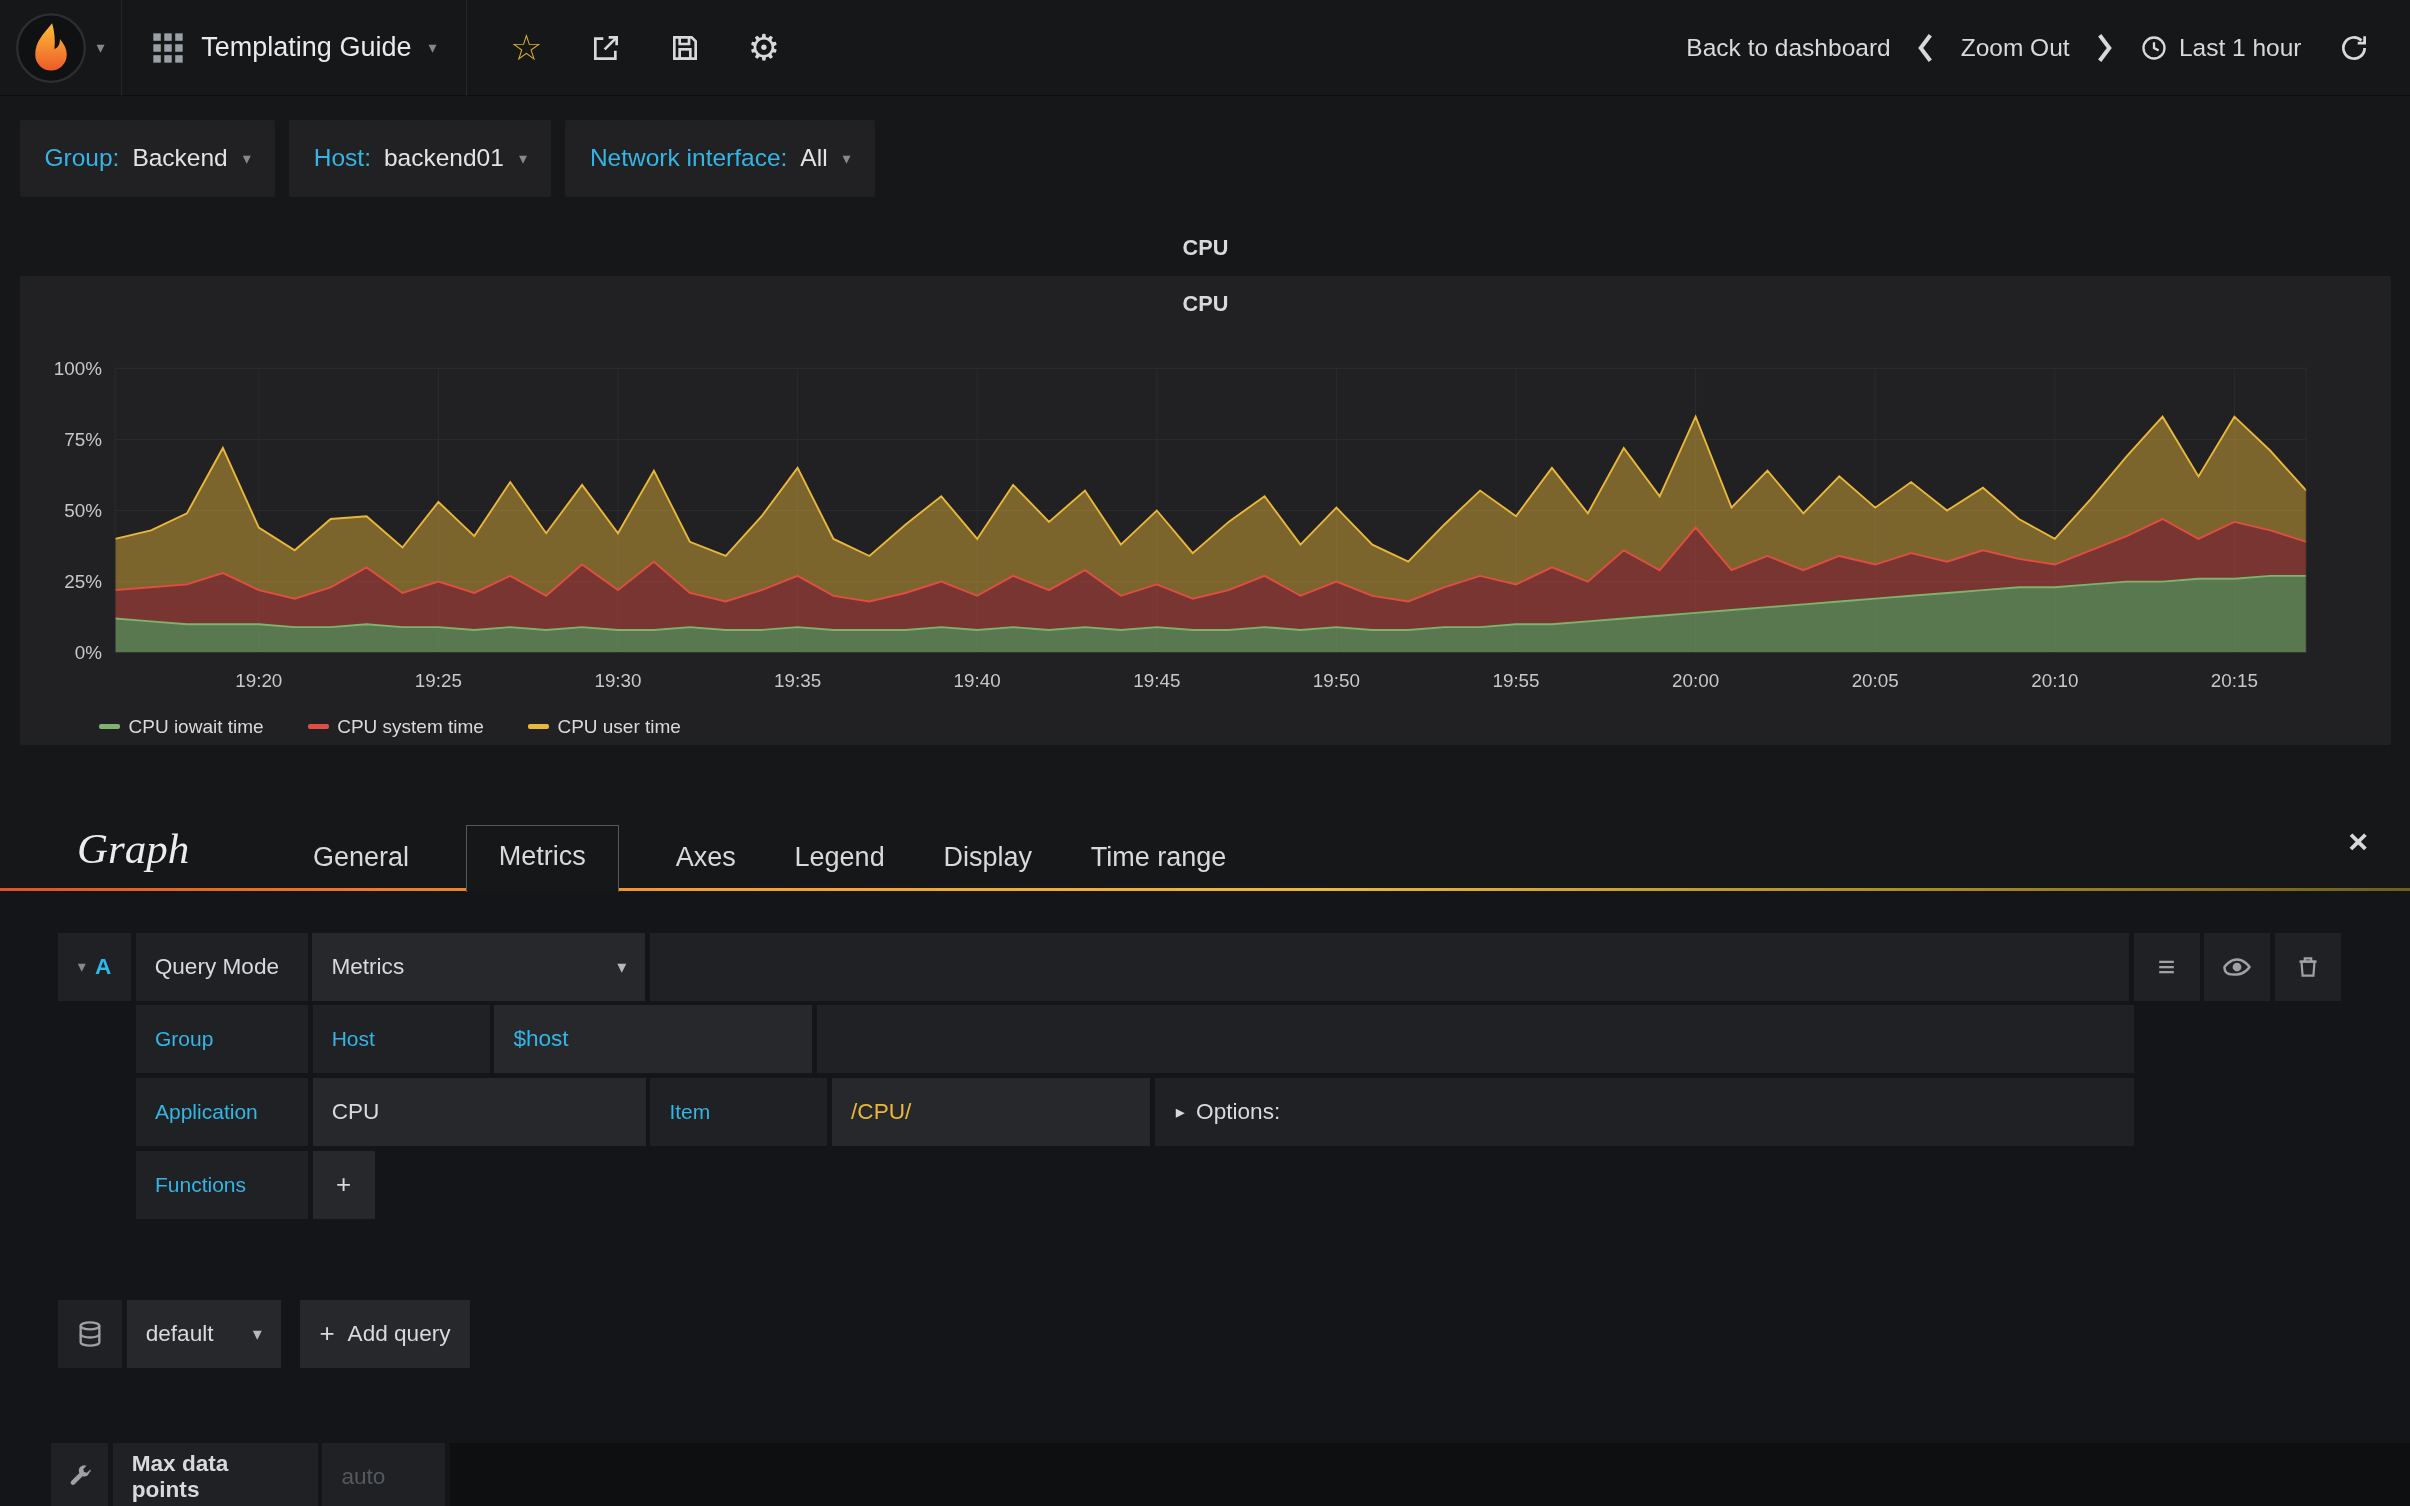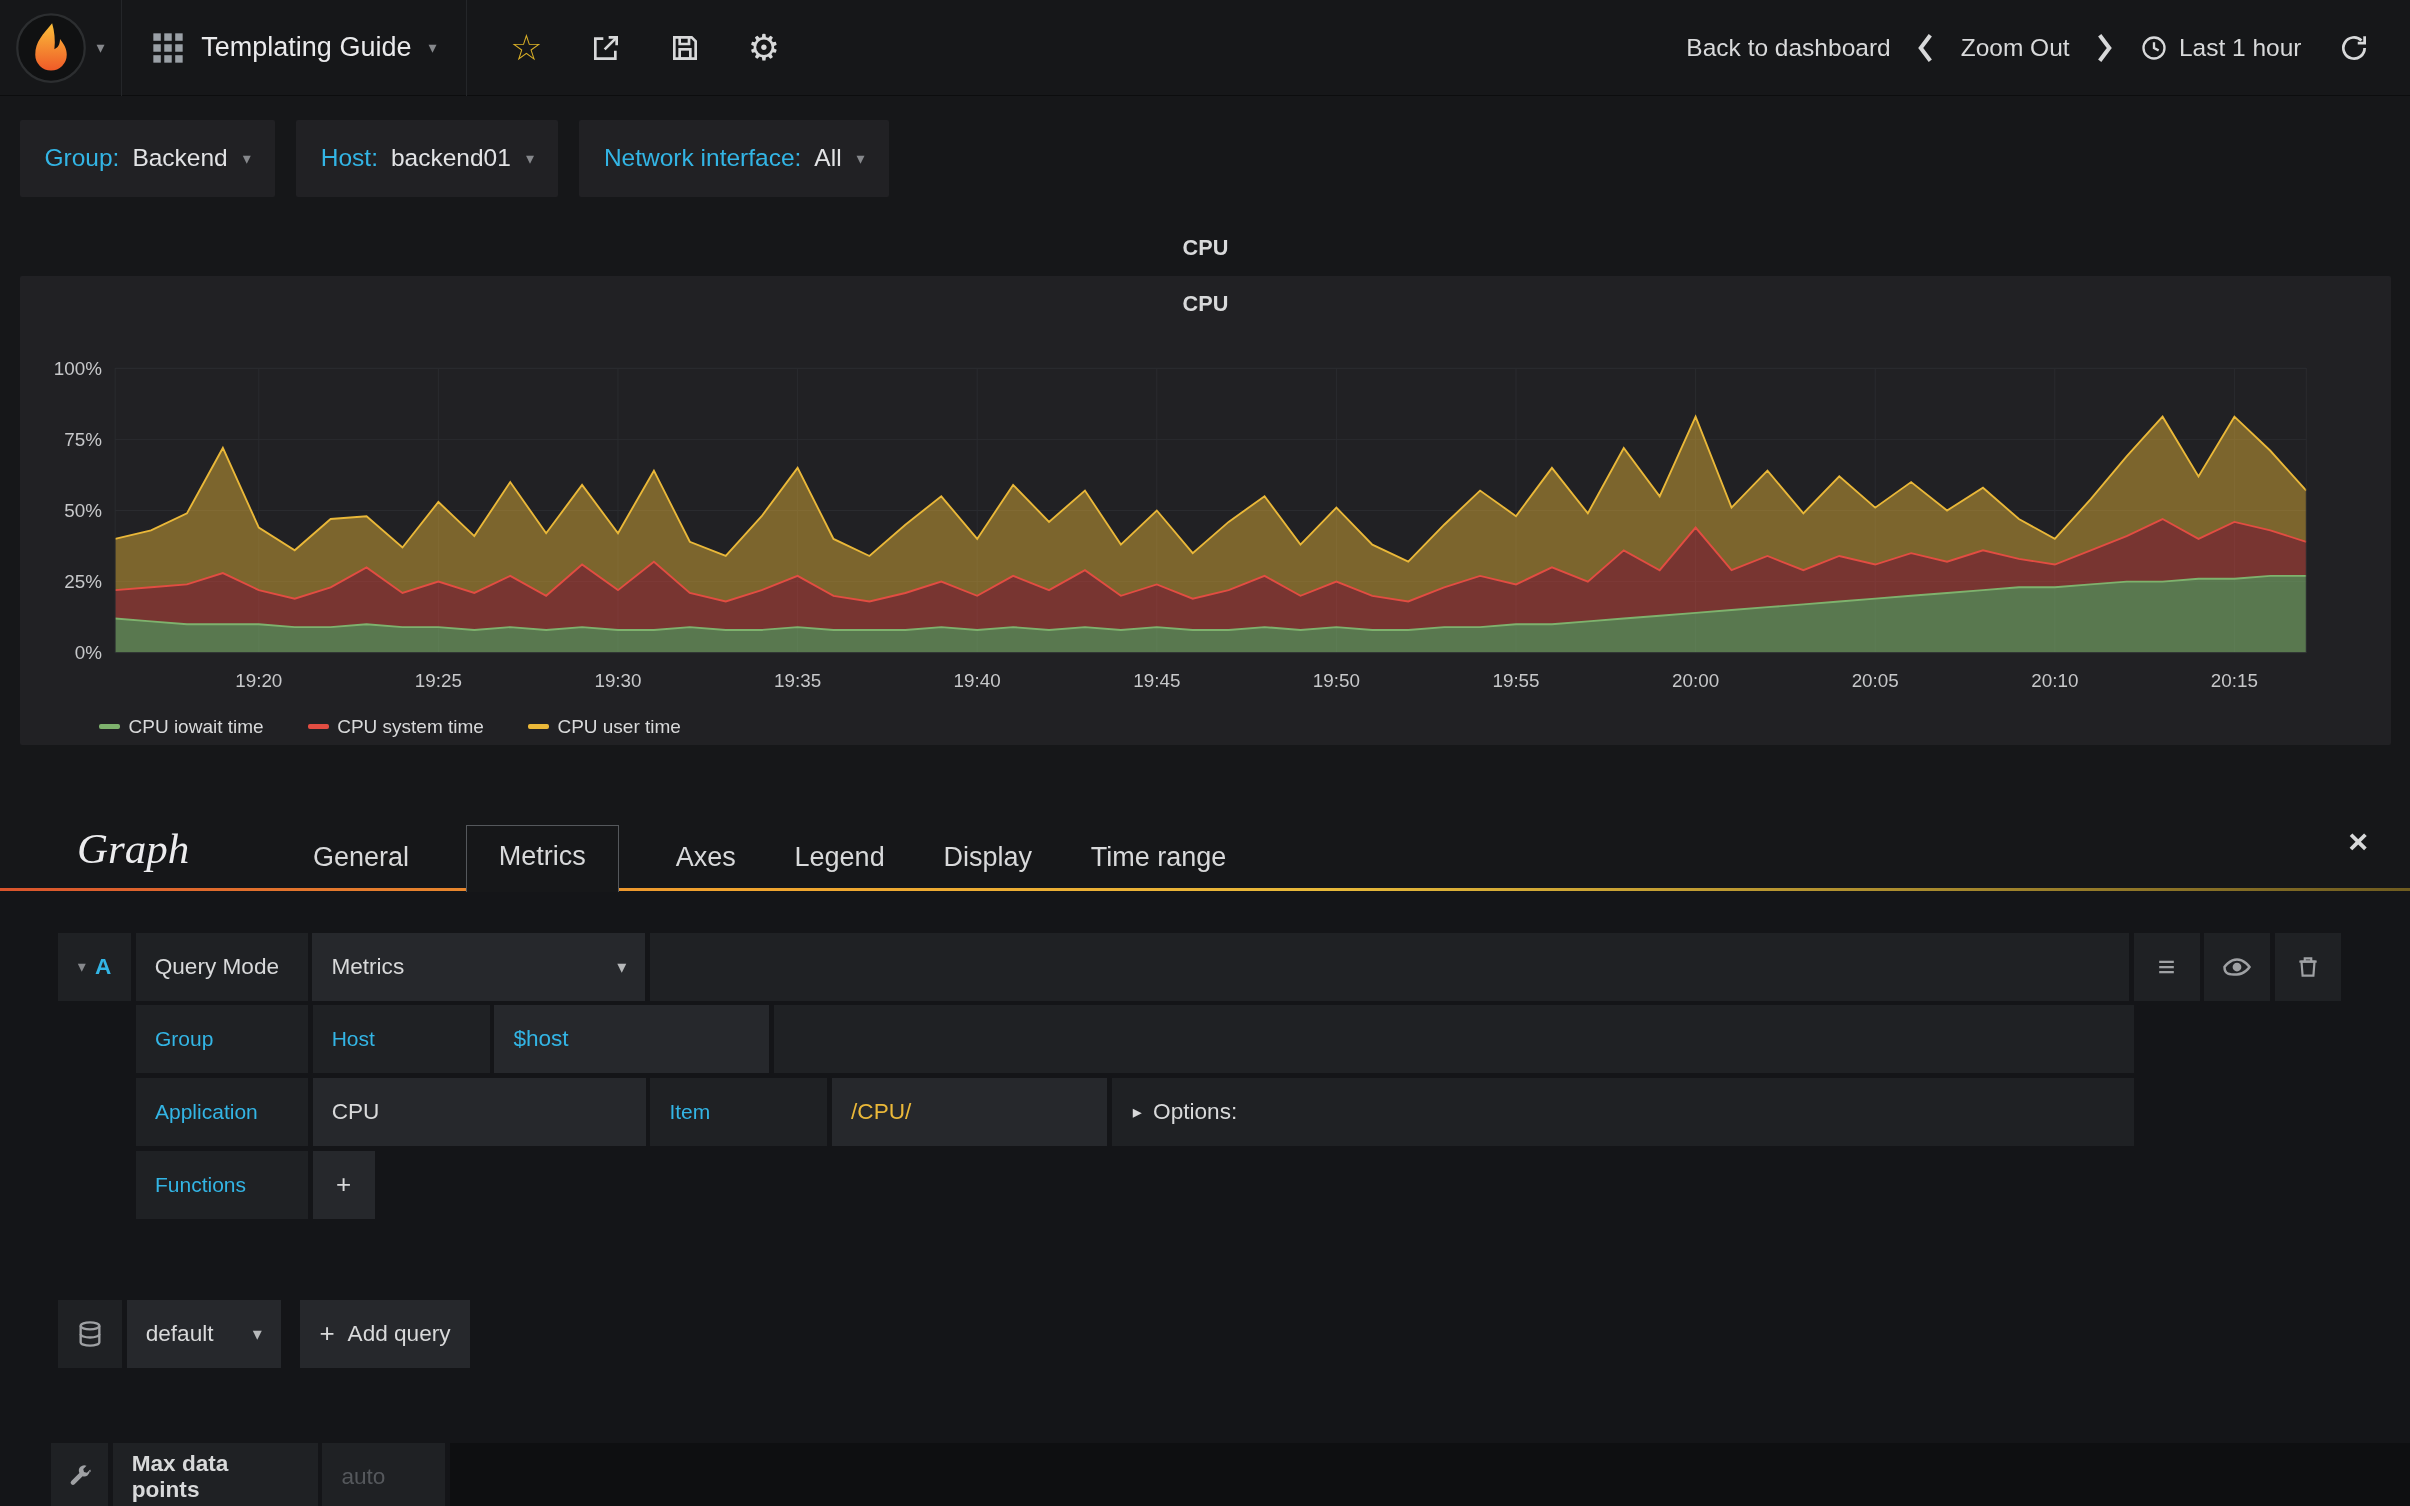--- a/index.html
+++ b/index.html
@@ -15,21 +15,21 @@
   .caret{color:#86888c;font-size:16px}
   .nav-icons{display:flex;align-items:center;gap:47px;padding:0 43px;height:100%}
   .nav-icons .ibtn{cursor:pointer;display:flex;align-items:center}
   .star-glyph{font-size:36px;color:#d9af27;line-height:1}
   .gear-glyph{font-size:36px;color:#d8d9da;line-height:1}
   .spacer{flex:1}
   .nav-right{display:flex;align-items:center;gap:24.5px;font-size:24.5px;color:#d8d9da}
   .nav-right .txtbtn{cursor:pointer}
   .clock-group{display:flex;align-items:center;gap:11.3px;cursor:pointer}
   
-  .var-row{display:flex;gap:21px;margin:23.5px 0 0 20px;height:77px}
+  .var-row{display:flex;gap:14px;margin:23.5px 0 0 20px;height:77px}
   .var-box{display:flex;align-items:center;background:#212124;border-radius:1.9px;
     padding:0 24.5px;font-size:24.5px;cursor:pointer}
   .var-label{color:#33b5e5;margin-right:13px}
   .var-value{color:#e2e3e5}
   .var-box .caret{margin-left:15px}
   
   .panel-outer-title{margin-top:38px;text-align:center;font-size:21.7px;font-weight:700;
     color:#d8d9da;height:24.5px;cursor:pointer}
   .graph-panel{position:relative;margin:17px 0 0 20px;width:2371px;height:469px;
     background:#212124;border-radius:1.9px}
@@ -59,21 +59,21 @@
   .cell{background:#1f2124;display:flex;align-items:center;padding:0 19px;
     margin-right:4.7px;font-size:22.6px;color:#d8d9da}
   .cell:last-child{margin-right:0}
   .cell.value{background:#26282c;cursor:pointer}
   .cell.filler{flex:1;padding:0}
   .cell.iconc{width:66px;justify-content:center;padding:0;cursor:pointer}
   .w-caret{width:73px;justify-content:center;gap:9.4px;cursor:pointer}
   .w-label{width:172px}
   .w-val{width:333px}
   .w-label2{width:177px}
-  .w-val2{width:275px}
+  .w-val2{width:318px}
   .w-plus{width:62px;justify-content:center;cursor:pointer}
   .lbl{color:#33b5e5;font-weight:400;font-size:21px}
   .cyan-val{color:#33b5e5}
   .yellow-val{color:#eab839}
   .ref-letter{color:#33b5e5;font-weight:700;font-size:22.6px}
   .dd{justify-content:space-between}
   .dd .caret{font-size:18px;color:#b6b8ba}
   .opt-caret{color:#d8d9da;font-size:18px;margin-right:11.3px}
   .plus-glyph{font-size:26px;color:#d8d9da}
   .hamburger{font-size:30px;color:#9fa1a4;line-height:1}

